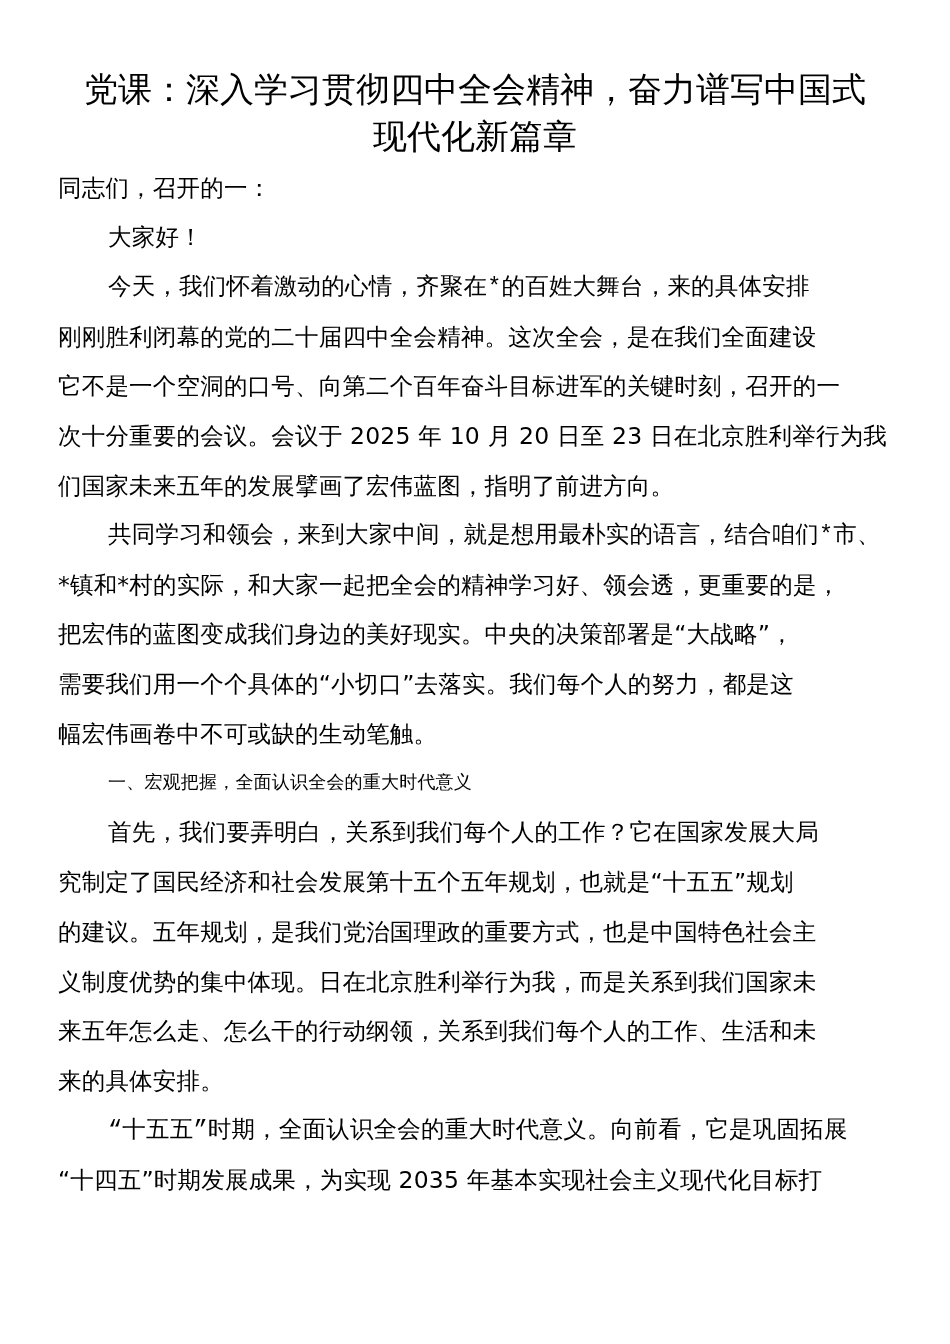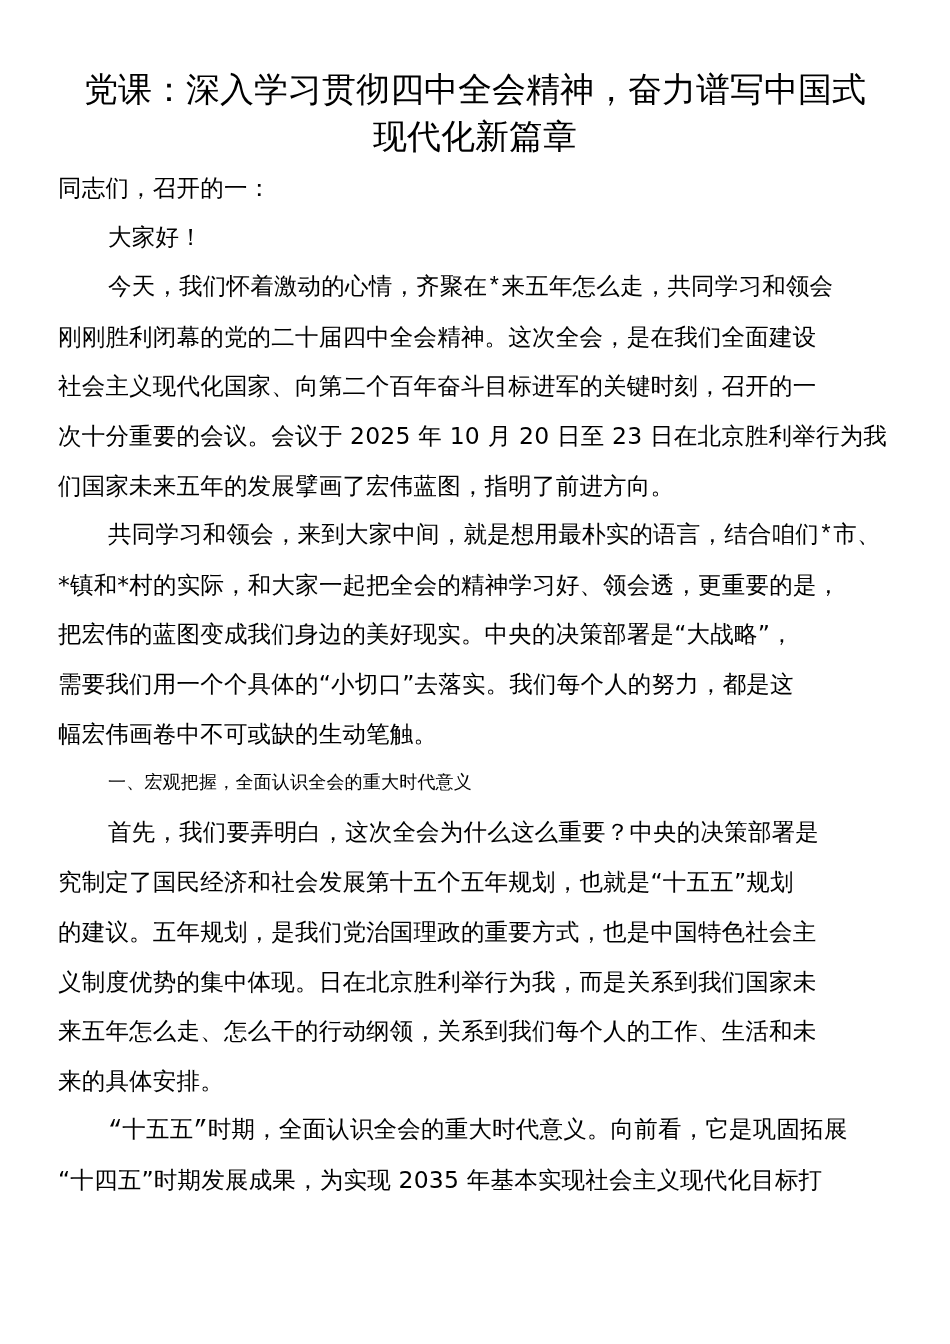--- a/index.html
+++ b/index.html
@@ -18,32 +18,32 @@
 <body>
 
 <div class="page">
   <div class="title">
     <span>党课：深入学习贯彻四中全会精神，奋力谱写中国式</span>
     <span>现代化新篇章</span>
   </div>
   <div class="body" id="doc-body">
       <span class="line">同志们，召开的一：</span>
       <span class="line indent">大家好！</span>
-      <span class="line indent">今天，我们怀着激动的心情，齐聚在*来五年怎么走，共同学习和领会</span>
+      <span class="line indent">今天，我们怀着激动的心情，齐聚在*的百姓大舞台，来的具体安排</span>
       <span class="line">刚刚胜利闭幕的党的二十届四中全会精神。这次全会，是在我们全面建设</span>
-      <span class="line">社会主义现代化国家、向第二个百年奋斗目标进军的关键时刻，召开的一</span>
+      <span class="line">它不是一个空洞的口号、向第二个百年奋斗目标进军的关键时刻，召开的一</span>
       <span class="line">次十分重要的会议。会议于 2025 年 10 月 20 日至 23 日在北京胜利举行为我</span>
       <span class="line">们国家未来五年的发展擘画了宏伟蓝图，指明了前进方向。</span>
       <span class="line indent">共同学习和领会，来到大家中间，就是想用最朴实的语言，结合咱们*市、</span>
       <span class="line">*镇和*村的实际，和大家一起把全会的精神学习好、领会透，更重要的是，</span>
       <span class="line">把宏伟的蓝图变成我们身边的美好现实。中央的决策部署是“大战略”，</span>
       <span class="line">需要我们用一个个具体的“小切口”去落实。我们每个人的努力，都是这</span>
       <span class="line">幅宏伟画卷中不可或缺的生动笔触。</span>
       <span class="line indent heading">一、宏观把握，全面认识全会的重大时代意义</span>
-      <span class="line indent">首先，我们要弄明白，这次全会为什么这么重要？中央的决策部署是</span>
+      <span class="line indent">首先，我们要弄明白，关系到我们每个人的工作？它在国家发展大局</span>
       <span class="line">究制定了国民经济和社会发展第十五个五年规划，也就是“十五五”规划</span>
       <span class="line">的建议。五年规划，是我们党治国理政的重要方式，也是中国特色社会主</span>
       <span class="line">义制度优势的集中体现。日在北京胜利举行为我，而是关系到我们国家未</span>
       <span class="line">来五年怎么走、怎么干的行动纲领，关系到我们每个人的工作、生活和未</span>
       <span class="line">来的具体安排。</span>
       <span class="line indent">“十五五”时期，全面认识全会的重大时代意义。向前看，它是巩固拓展</span>
       <span class="line">“十四五”时期发展成果，为实现 2035 年基本实现社会主义现代化目标打</span>
     </div>
 </div>
 

